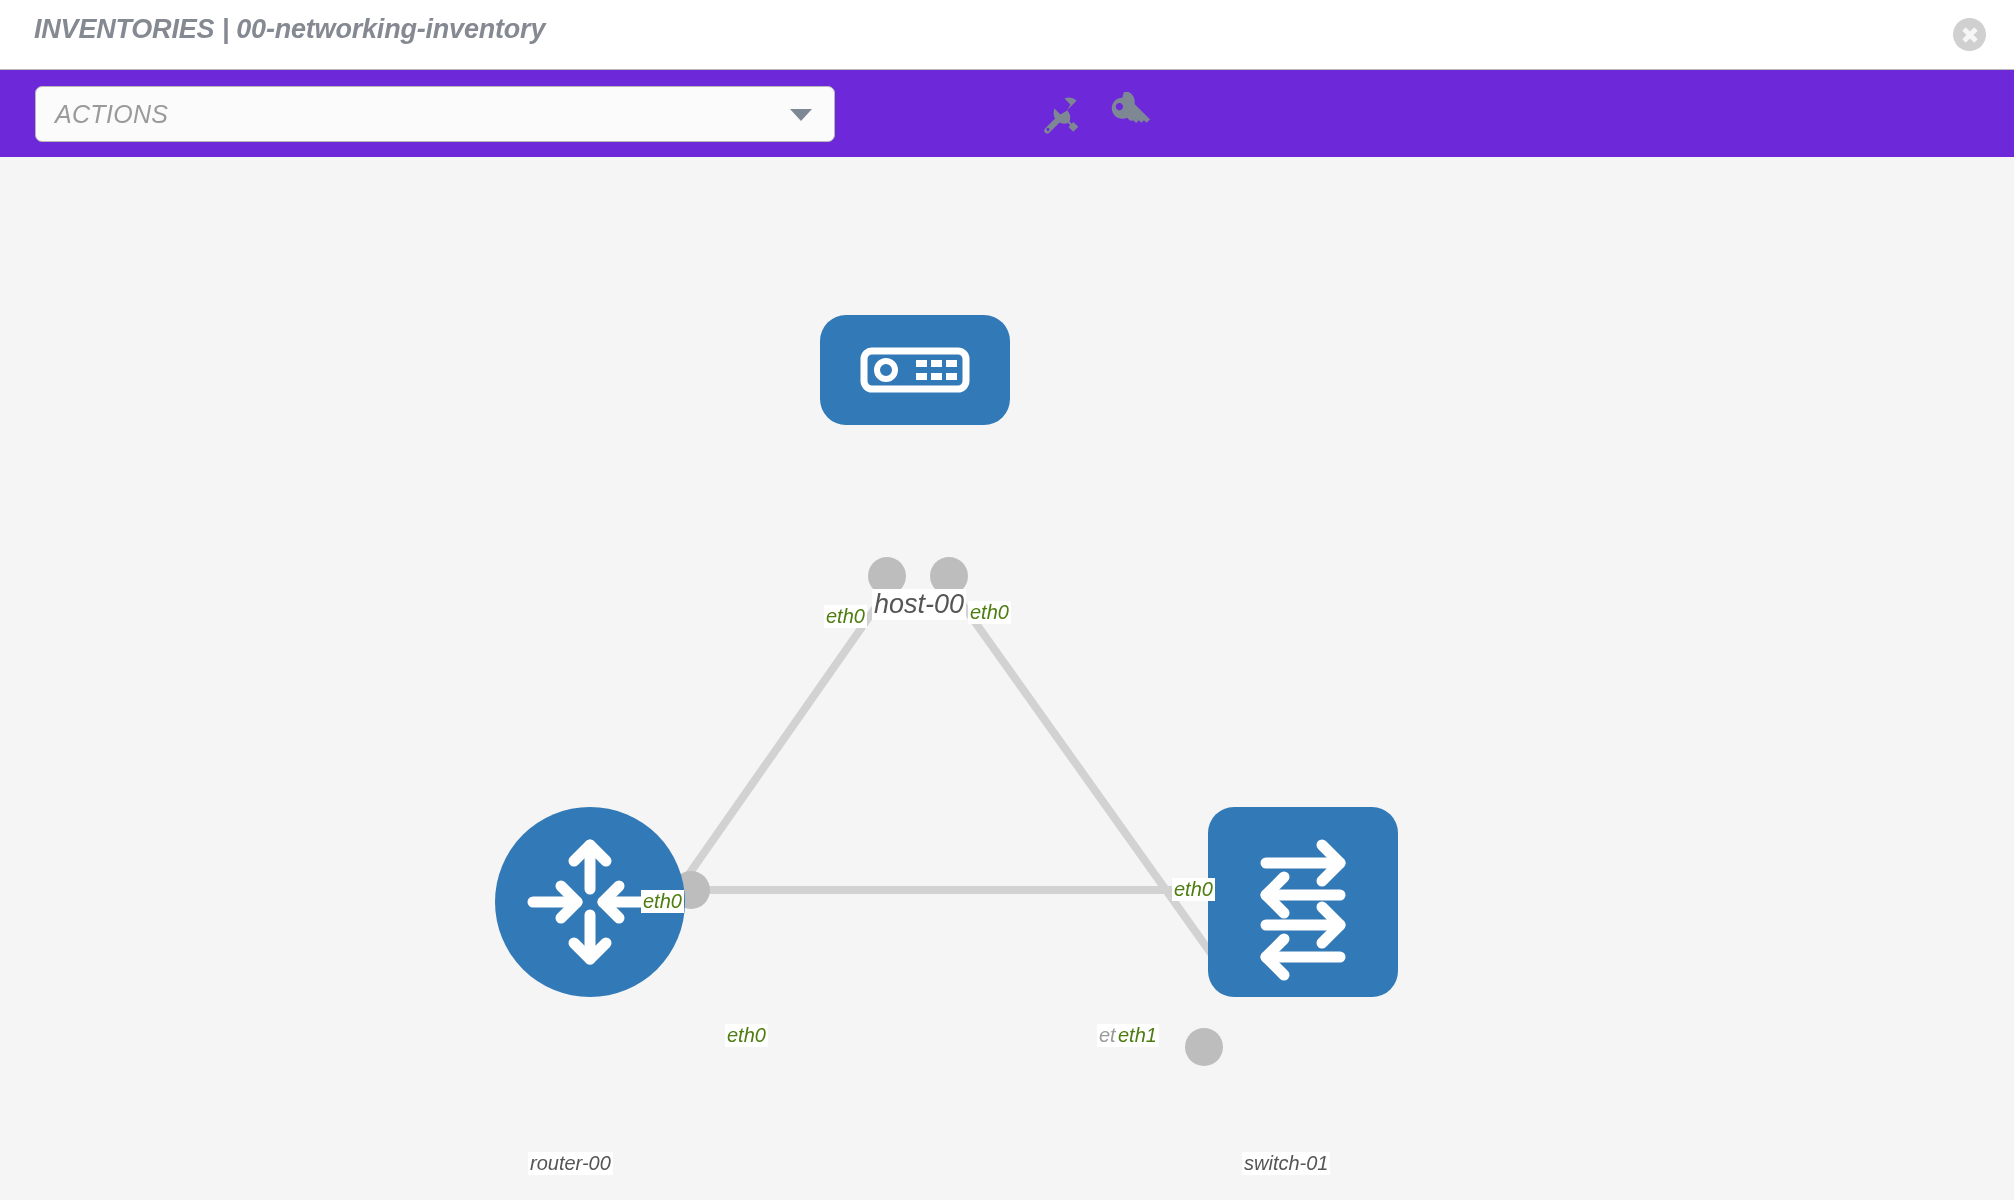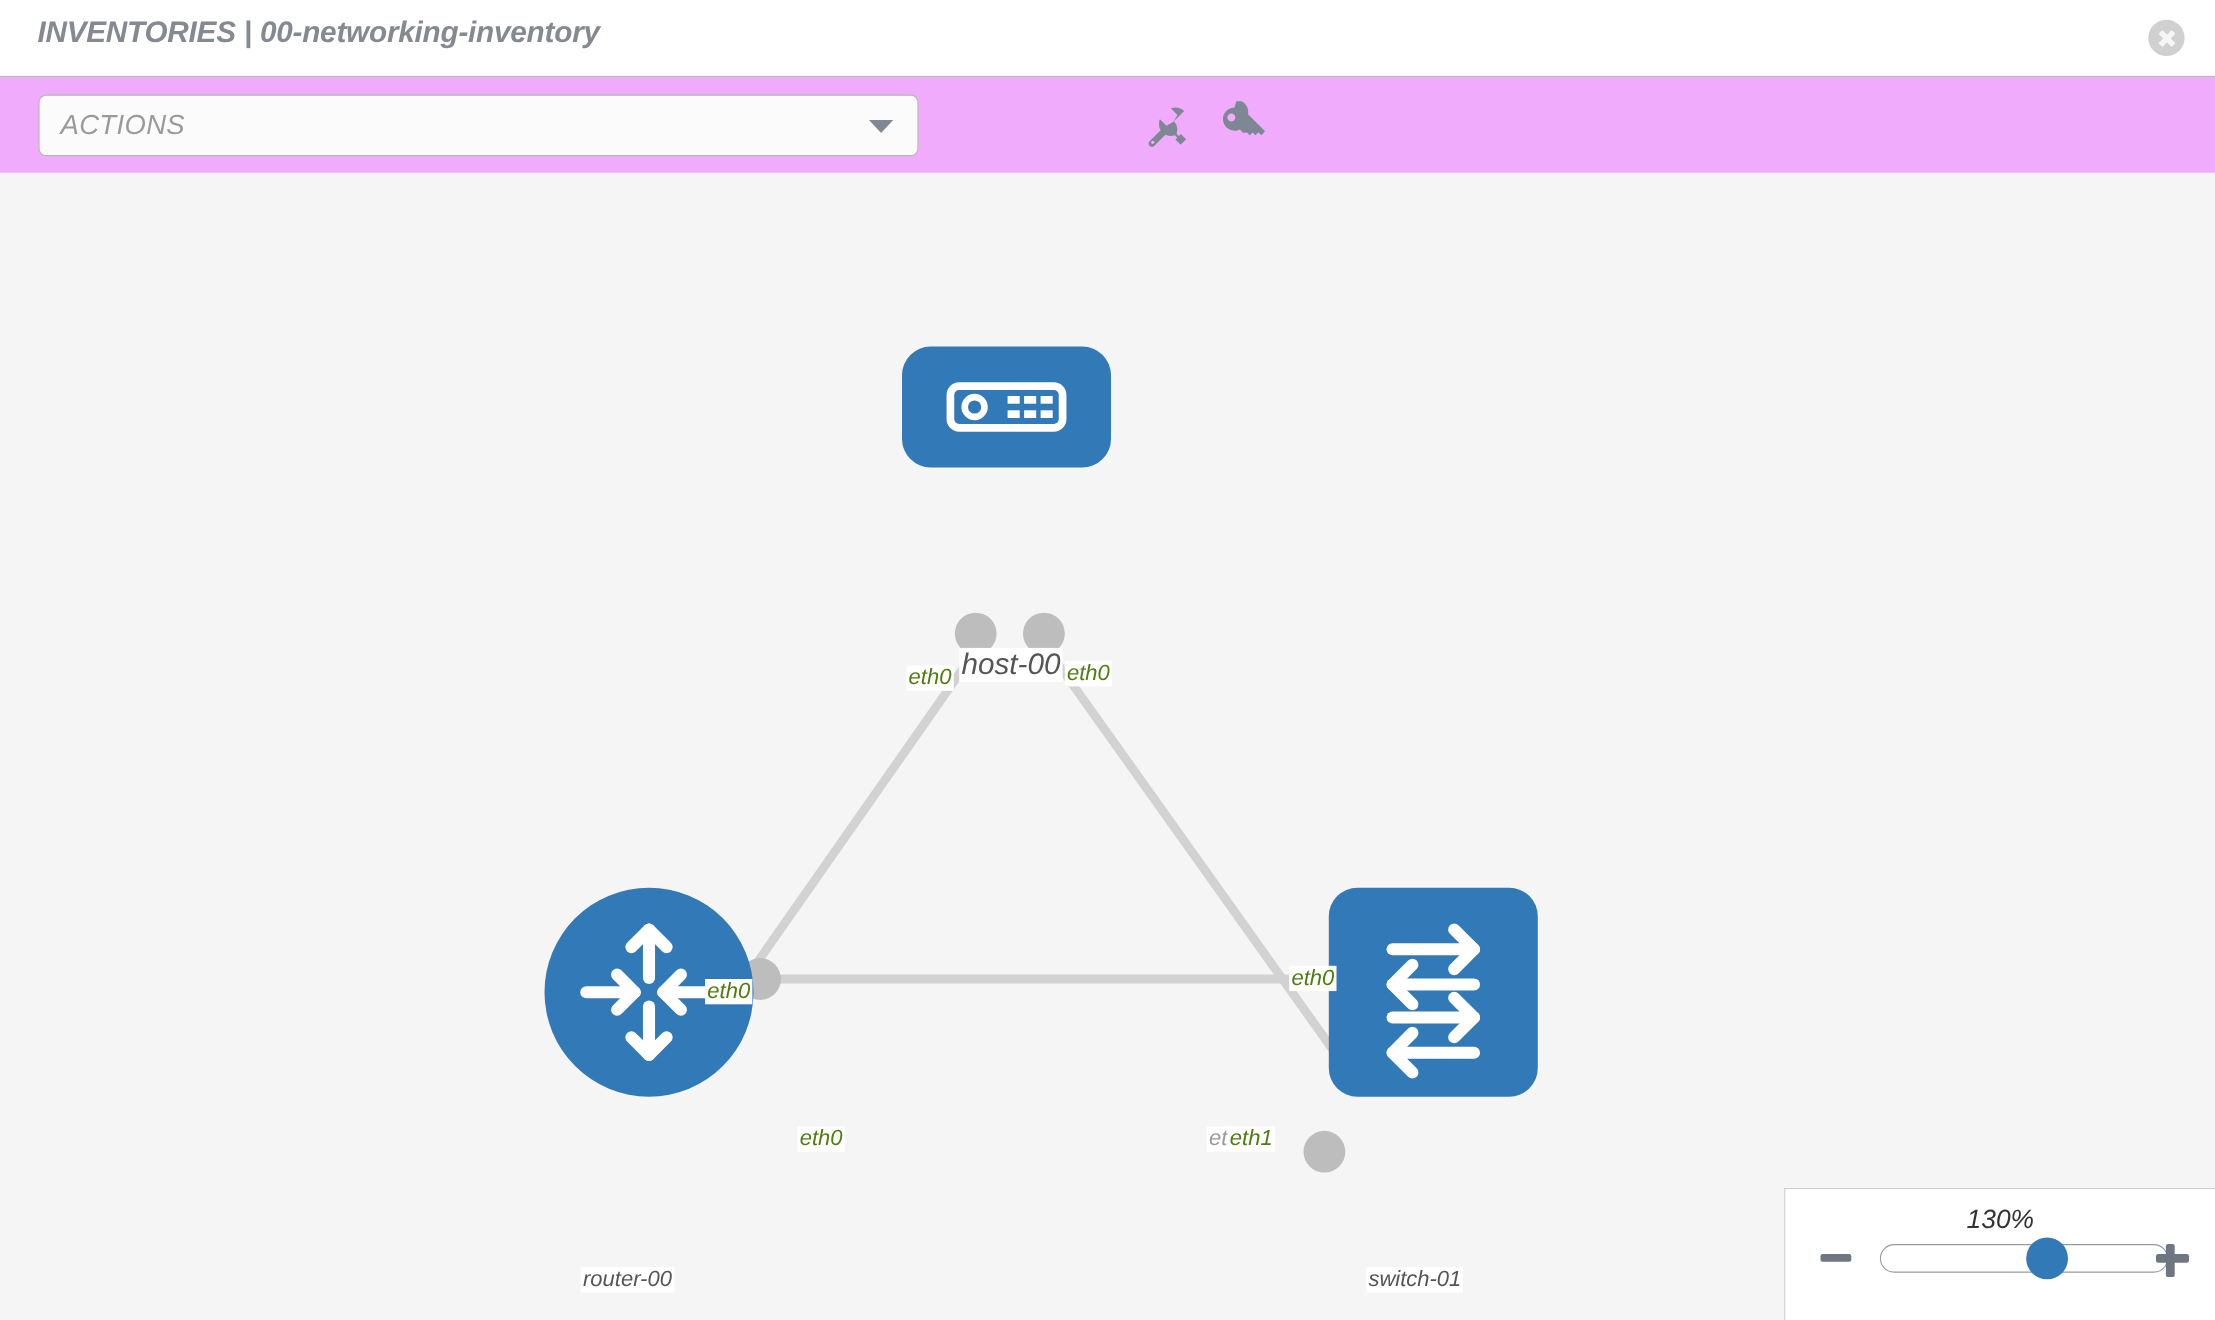--- a/index.html
+++ b/index.html
@@ -44,21 +44,21 @@
     background: #f6f6f6;
     border-radius: 1px;
   }
   .close-btn .x1 { transform: translate(-50%,-50%) rotate(45deg); }
   .close-btn .x2 { transform: translate(-50%,-50%) rotate(-45deg); }
 
   
   .toolbar {
     position: absolute; left: 0; top: 69px;
     width: 2014px; height: 110px;
-    background: #f0abfc;
+    background: #6d28d9;
     border-top: 1px solid #b8b8b8;
     border-bottom: 2px solid #c9c9c9;
     box-sizing: border-box;
   }
   .actions-select {
     position: absolute; left: 35px; top: 16px;
     width: 800px; height: 56px;
     background: #fbfbfb;
     border: 1px solid #b7b7b7;
     border-radius: 7px;
@@ -305,28 +305,15 @@
           <line x1="132" y1="150" x2="58" y2="150"></line>
           <polyline points="76,132 58,150 76,168"></polyline>
         </g>
       </svg>
     </div>
     <div class="node-label" style="left:1242px; top:995px;">switch-01</div>
     <div class="port-label" style="left:1172px; top:721px;">eth0</div>
     <div class="port-label" style="left:1097px; top:867px; color:#9a9a9a;">eth</div>
     <div class="port-label" style="left:1116px; top:867px;">eth1</div>
 
-    <div class="zoom-panel">
-      <div class="zoom-value">130%</div>
-      <div class="zoom-minus">
-        <div class="bar"></div>
-      </div>
-      <div class="zoom-track">
-        <div class="zoom-handle" style="left:58%;"></div>
-      </div>
-      <div class="zoom-plus">
-        <div class="barh"></div>
-        <div class="barv"></div>
-      </div>
-    </div>
 
   </div>
 </div>
 
 </body></html>

